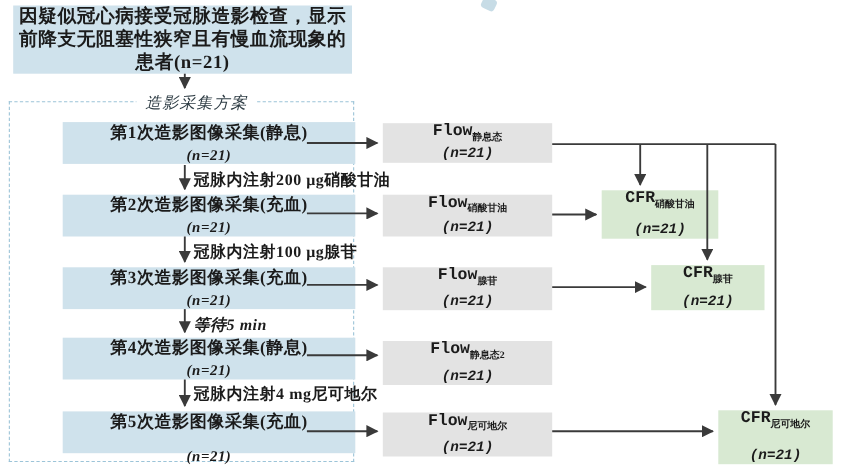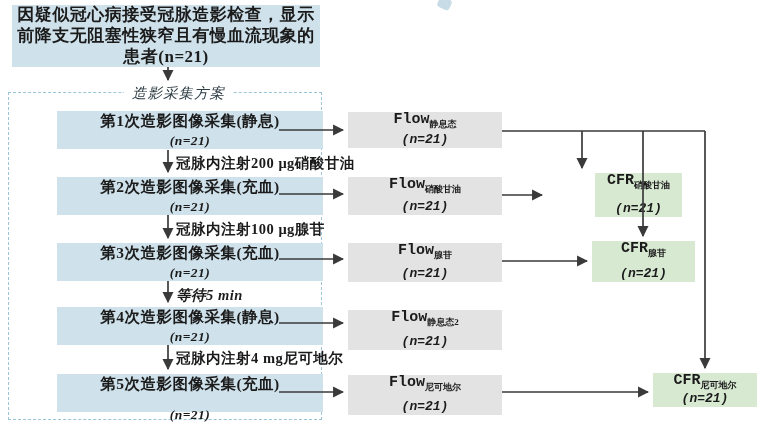--- a/index.html
+++ b/index.html
@@ -123,29 +123,29 @@
   </div>
   <div class="box flow-box" style="top:310px;height:40px;">
     <div><span>Flow</span><sub class="cn">静息态2</sub></div>
     <div class="n-label">(n=21)</div>
   </div>
   <div class="box flow-box" style="top:375px;height:40px;">
     <div><span>Flow</span><sub class="cn">尼可地尔</sub></div>
     <div class="n-label">(n=21)</div>
   </div>
 
-  <div class="box cfr-box" style="left:547px;top:173px;width:87px;height:44px;margin-left:48px;">
+  <div class="box cfr-box" style="left:547px;top:173px;width:106px;height:44px;">
     <div><span>CFR</span><sub class="cn">硝酸甘油</sub></div>
     <div class="n-label">(n=21)</div>
   </div>
   <div class="box cfr-box" style="left:592px;top:241px;width:103px;height:41px;">
     <div><span>CFR</span><sub class="cn">腺苷</sub></div>
     <div class="n-label">(n=21)</div>
   </div>
-  <div class="box cfr-box" style="left:653px;top:373px;width:104px;height:34px;">
+  <div class="box cfr-box" style="left:653px;top:373px;width:104px;height:49px;">
     <div><span>CFR</span><sub class="cn">尼可地尔</sub></div>
     <div class="n-label">(n=21)</div>
   </div>
 
   <svg class="overlay" width="772" height="430" viewBox="0 0 772 430">
     <defs>
       <marker id="arw" viewBox="0 0 10 10" refX="9" refY="5" markerWidth="6.5" markerHeight="6.5" orient="auto-start-reverse">
         <path class="ah" d="M0,0 L10,5 L0,10 Z"></path>
       </marker>
     </defs>

